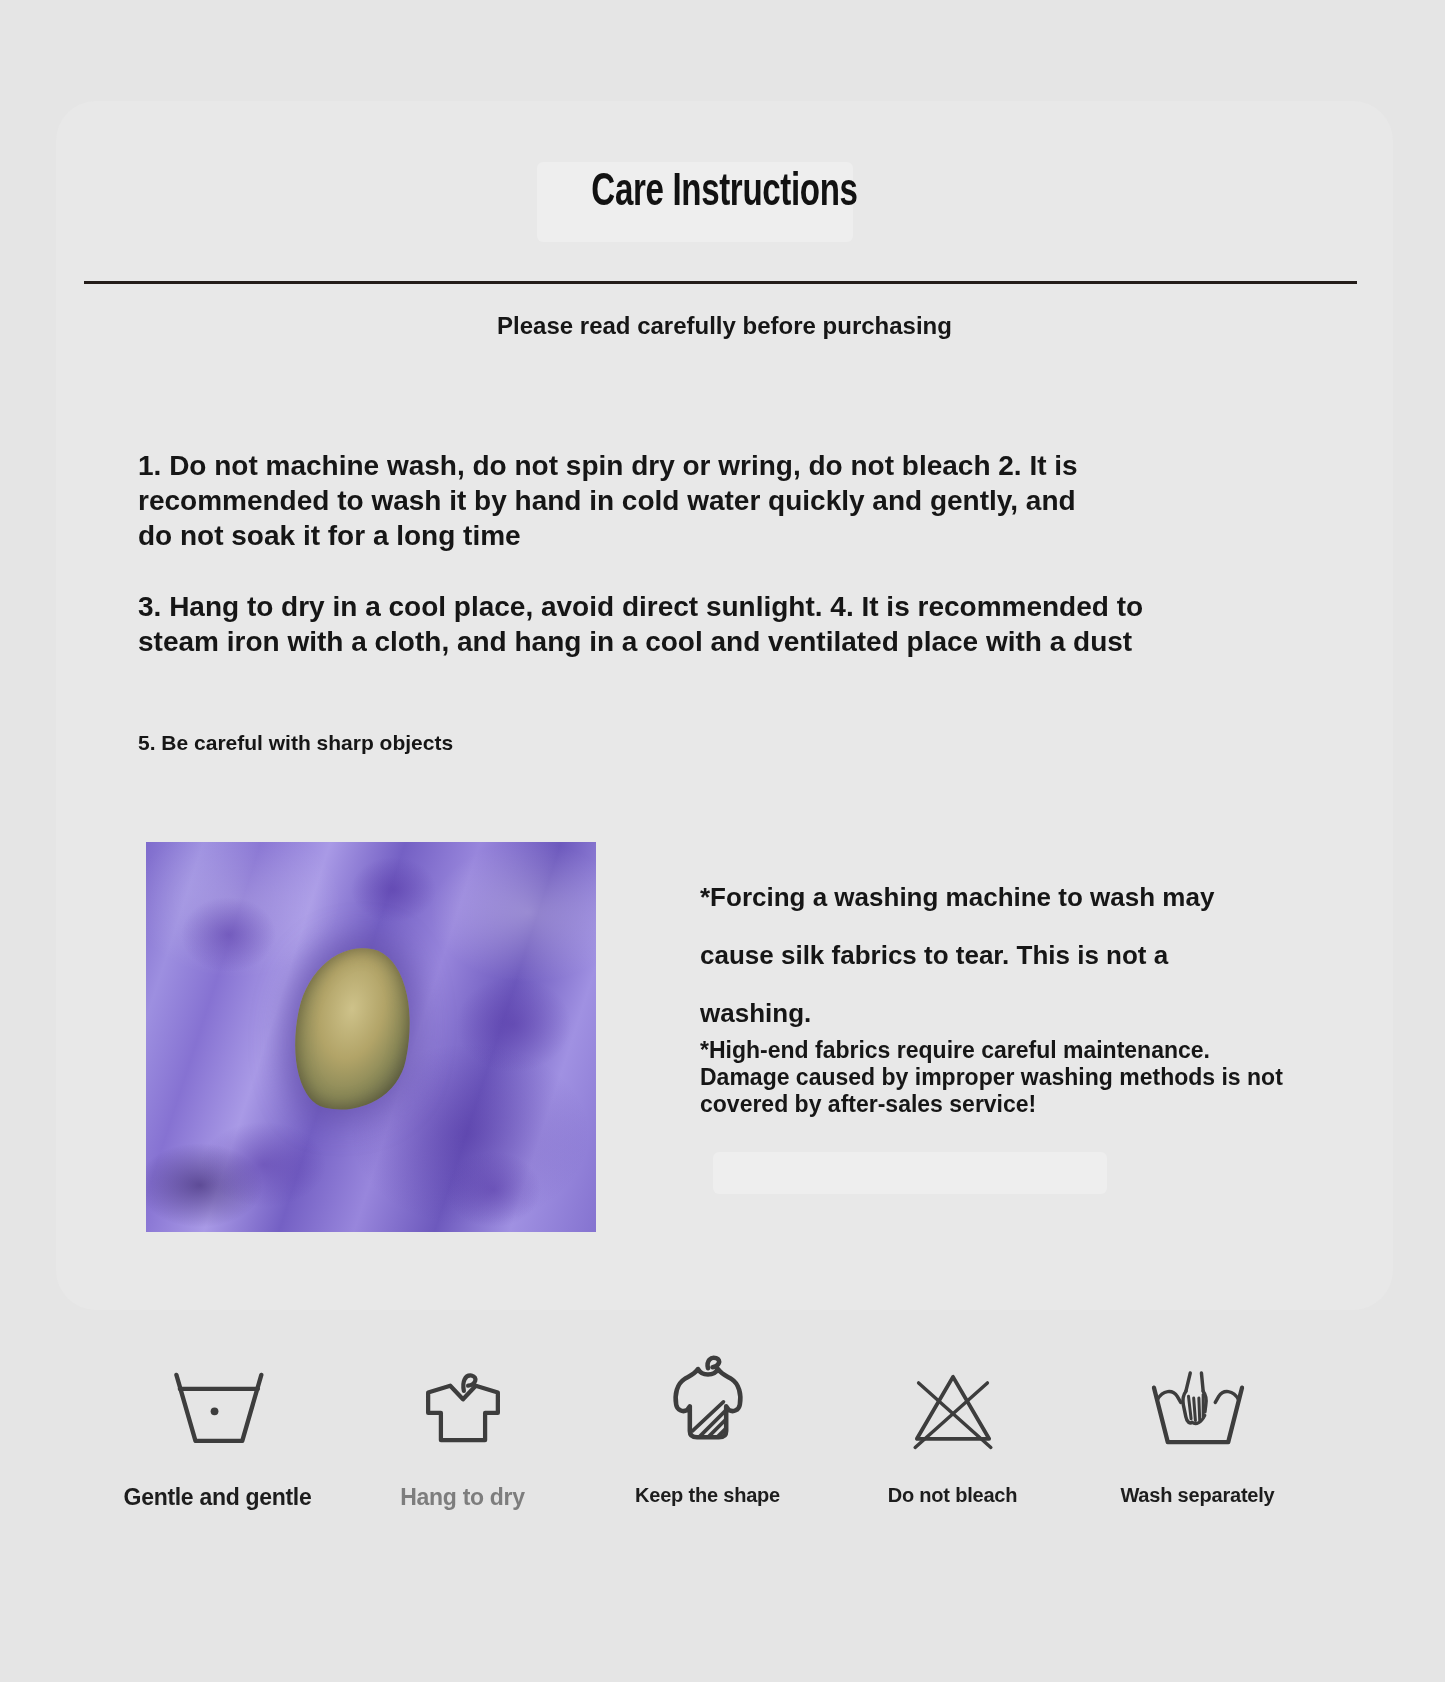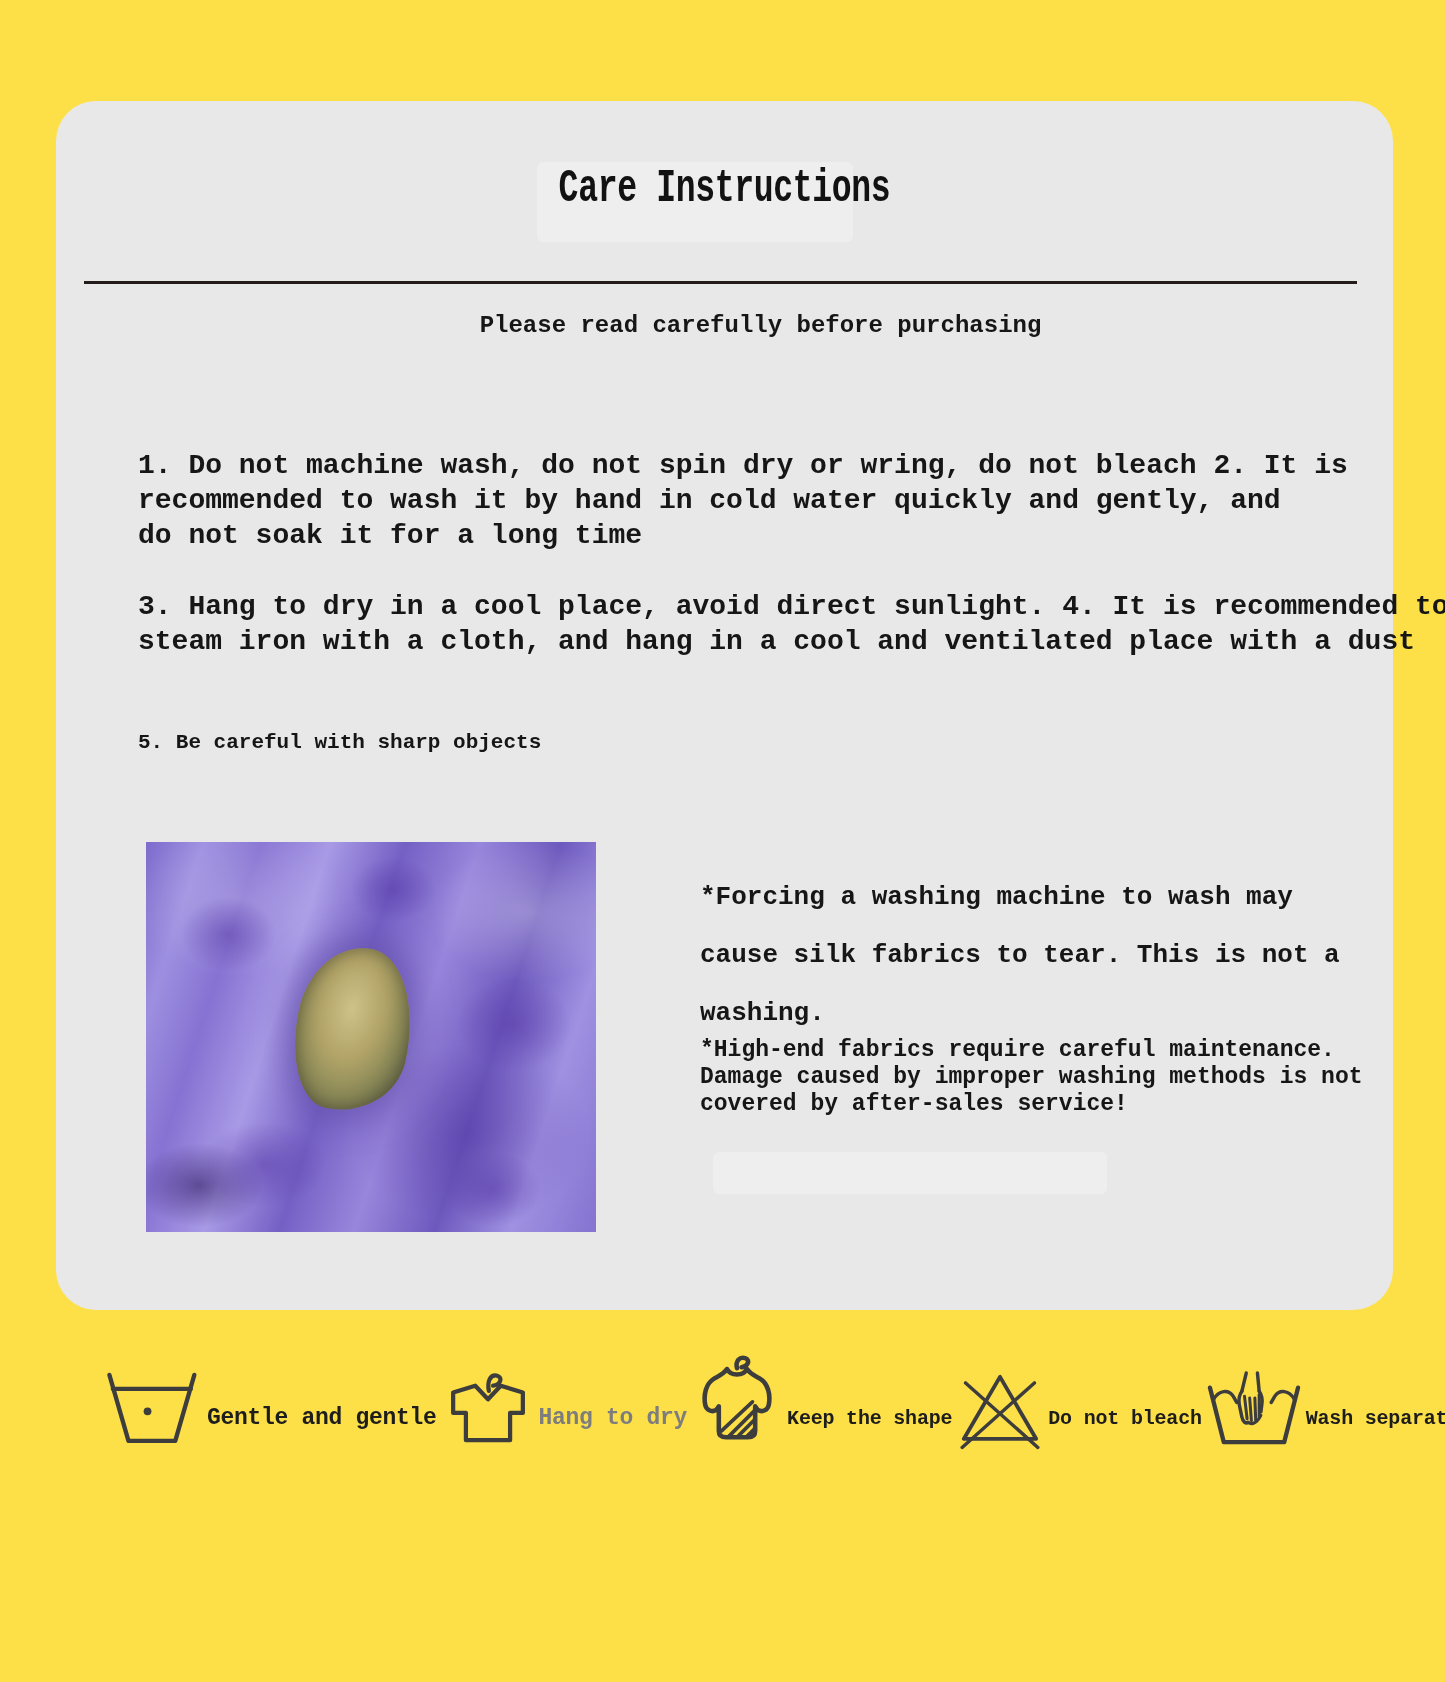--- a/index.html
+++ b/index.html
@@ -1,28 +1,28 @@
 <!DOCTYPE html>
 <html><head>
 <meta charset="utf-8">
 <style>
   html,body{margin:0;padding:0;background:#ffffff;}
-  .page{position:relative;width:1445px;height:1682px;background:#fde047;overflow:hidden;
-        font-family:Liberation Mono, monospace;}
+  .page{position:relative;width:1445px;height:1682px;background:#e5e5e5;overflow:hidden;
+        font-family:Liberation Sans, sans-serif;}
   .card{position:absolute;left:56px;top:101px;width:1337px;height:1209px;
         background:#e8e8e8;border-radius:40px;}
   .watermark{position:absolute;background:rgba(255,255,255,.26);border-radius:6px;}
   .wm-title{left:537px;top:162px;width:316px;height:80px;}
   .wm-band{left:713px;top:1152px;width:394px;height:42px;}
   .title{position:absolute;left:56px;top:166px;width:1337px;text-align:center;
          font-size:46px;font-weight:700;line-height:1;color:#121212;
          transform:scaleX(.72);transform-origin:50% 50%;letter-spacing:-.5px;}
   .rule{position:absolute;left:84px;top:281px;width:1273px;height:3px;background:#231c19;}
   .subtitle{position:absolute;left:56px;top:312px;width:1337px;text-align:center;
-            font-size:24px;font-weight:700;color:#161616;margin-left:36px;}
+            font-size:24px;font-weight:700;color:#161616;}
   .para{position:absolute;left:138px;font-weight:700;color:#161616;}
   .para .ln{font-size:28px;line-height:35px;white-space:nowrap;}
   .p1{top:448px;} .p2{top:589px;}
   .p3{top:728px;} .p3 .ln{font-size:21px;line-height:30px;}
   .note{position:absolute;left:700px;font-weight:700;color:#161616;}
   .note1{top:855px;} .note1 .ln{font-size:26px;line-height:32px;white-space:nowrap;margin-top:26px;}
   .note2{top:1037px;} .note2 .ln{font-size:23px;line-height:27px;white-space:nowrap;}
   
   .fabric{position:absolute;left:146px;top:842px;width:450px;height:390px;overflow:hidden;
     background:
@@ -37,21 +37,21 @@
     background:radial-gradient(ellipse at 45% 38%, #cec28a 0%, #b2a468 35%, #8c8a58 60%, #60664a 85%, #4c5544 100%);
     box-shadow:0 0 30px 12px rgba(100,80,170,.65), inset 0 0 18px rgba(60,50,30,.5);}
   .blotch{position:absolute;background:radial-gradient(closest-side, rgba(85,55,165,.5), rgba(85,55,165,0));}
   .b1{left:35px;top:55px;width:95px;height:75px;}
   .b2{right:25px;top:135px;width:115px;height:95px;}
   .b3{left:55px;bottom:25px;width:125px;height:85px;}
   .b4{right:55px;bottom:5px;width:95px;height:75px;}
   .b5{left:205px;top:15px;width:85px;height:65px;}
   
   .icons-row{position:absolute;left:95px;top:1352px;width:1225px;display:flex;}
-  .icon-col{flex:1;display:flex;flex-direction:row;align-items:center;}
+  .icon-col{flex:1;display:flex;flex-direction:column;align-items:center;}
   .icon-box{height:100px;display:flex;align-items:flex-start;justify-content:center;}
   .icon-box svg{stroke:#3d3d3d;fill:none;stroke-linecap:round;stroke-linejoin:round;}
   .icon-label{margin-top:32px;font-weight:700;white-space:nowrap;}
   .lbl-lg{font-size:23px;letter-spacing:-.3px;}
   .lbl-sm{font-size:20px;letter-spacing:-.2px;}
   .mt16{margin-top:16px;} .mt8{margin-top:8px;} .mt0{margin-top:0;} .mt12{margin-top:12px;} .mt15{margin-top:15px;}
 </style>
 </head>
 <body>
 

